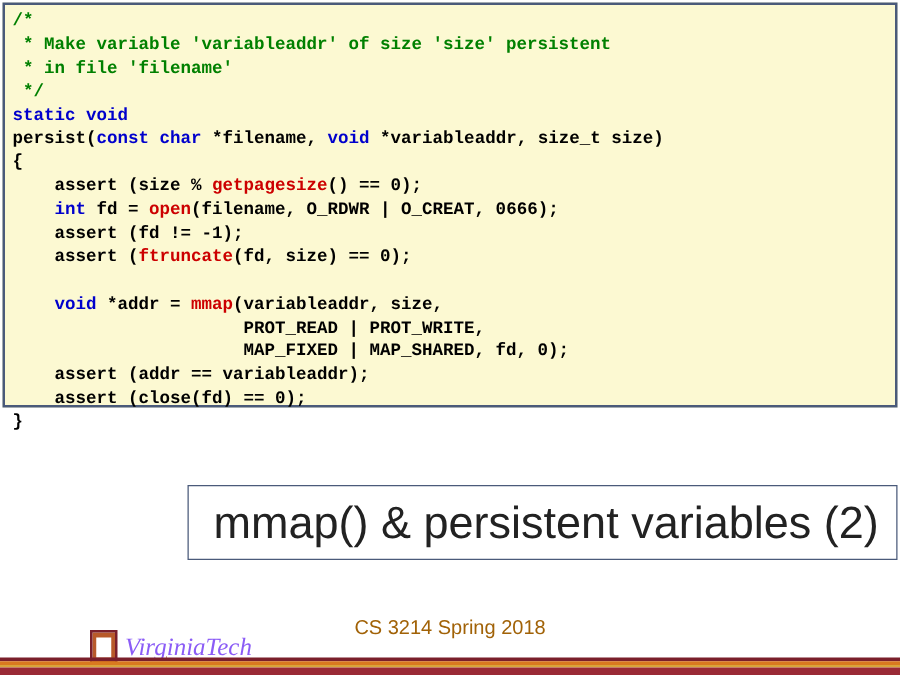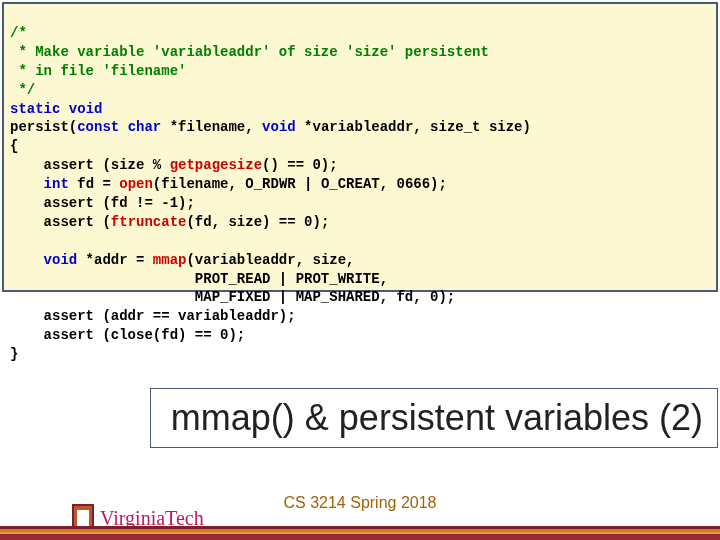--- a/index.html
+++ b/index.html
@@ -9,24 +9,24 @@
     background: #fff;
     font-family: Arial, sans-serif;
     position: relative;
     overflow: hidden;
   }
   .code-box {
     position: absolute;
     top: 2px;
     left: 2px;
     width: 716px;
-    height: 290px;
+    height: 324px;
     background: #fcf9d2;
     border: 2px solid #4a5a7a;
-    padding: 20px 6px;
+    padding: 4px 6px;
   }
   .code-box pre {
     font-family: "Courier New", monospace;
     font-size: 14px;
     line-height: 1.35;
     font-weight: bold;
     color: #000;
     white-space: pre;
   }
   .kw-green { color: #008000; }
@@ -96,22 +96,23 @@
   }
   .logo-shield::before {
     content: "";
     position: absolute;
     top: 4px; left: 3px; right: 3px; bottom: 4px;
     background: #fff;
   }
   .logo-name {
     font-family: Georgia, serif;
     font-size: 20px;
-    color: #be185d;
+    color: #8b5cf6;
     position: relative;
+    font-style: italic;
   }
   .logo-name .life {
     text-decoration: underline;
     text-decoration-color: #b85a2a;
     text-decoration-thickness: 2px;
   }
 </style>
 </head>
 <body>
 

